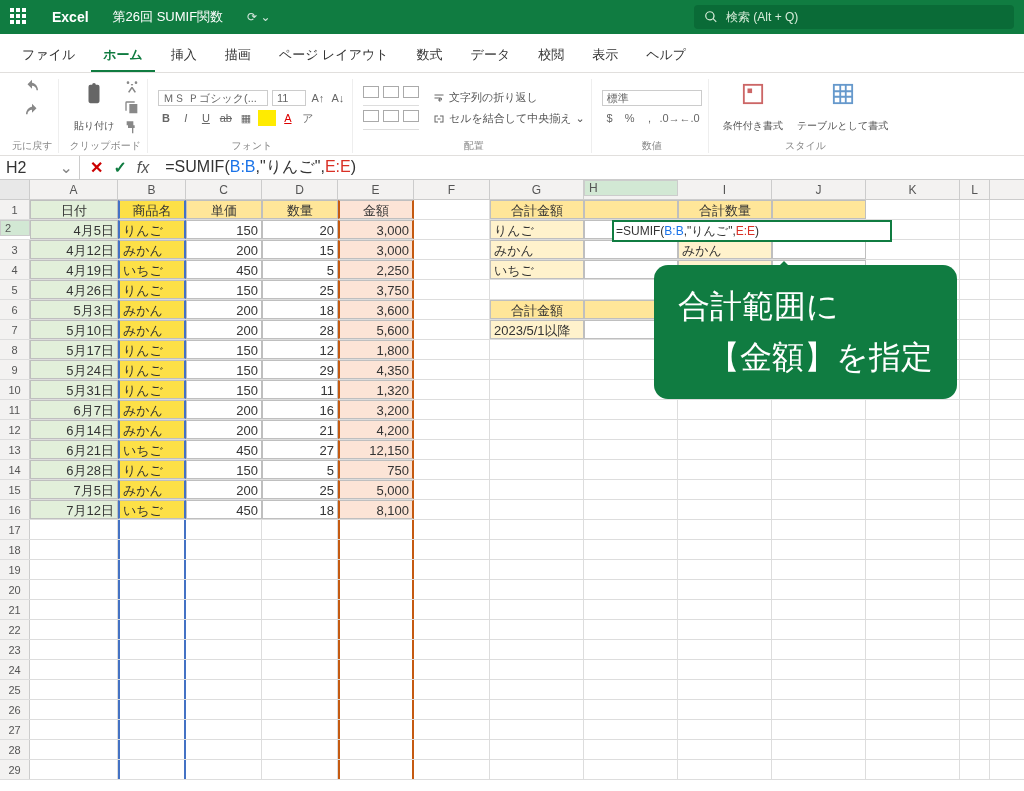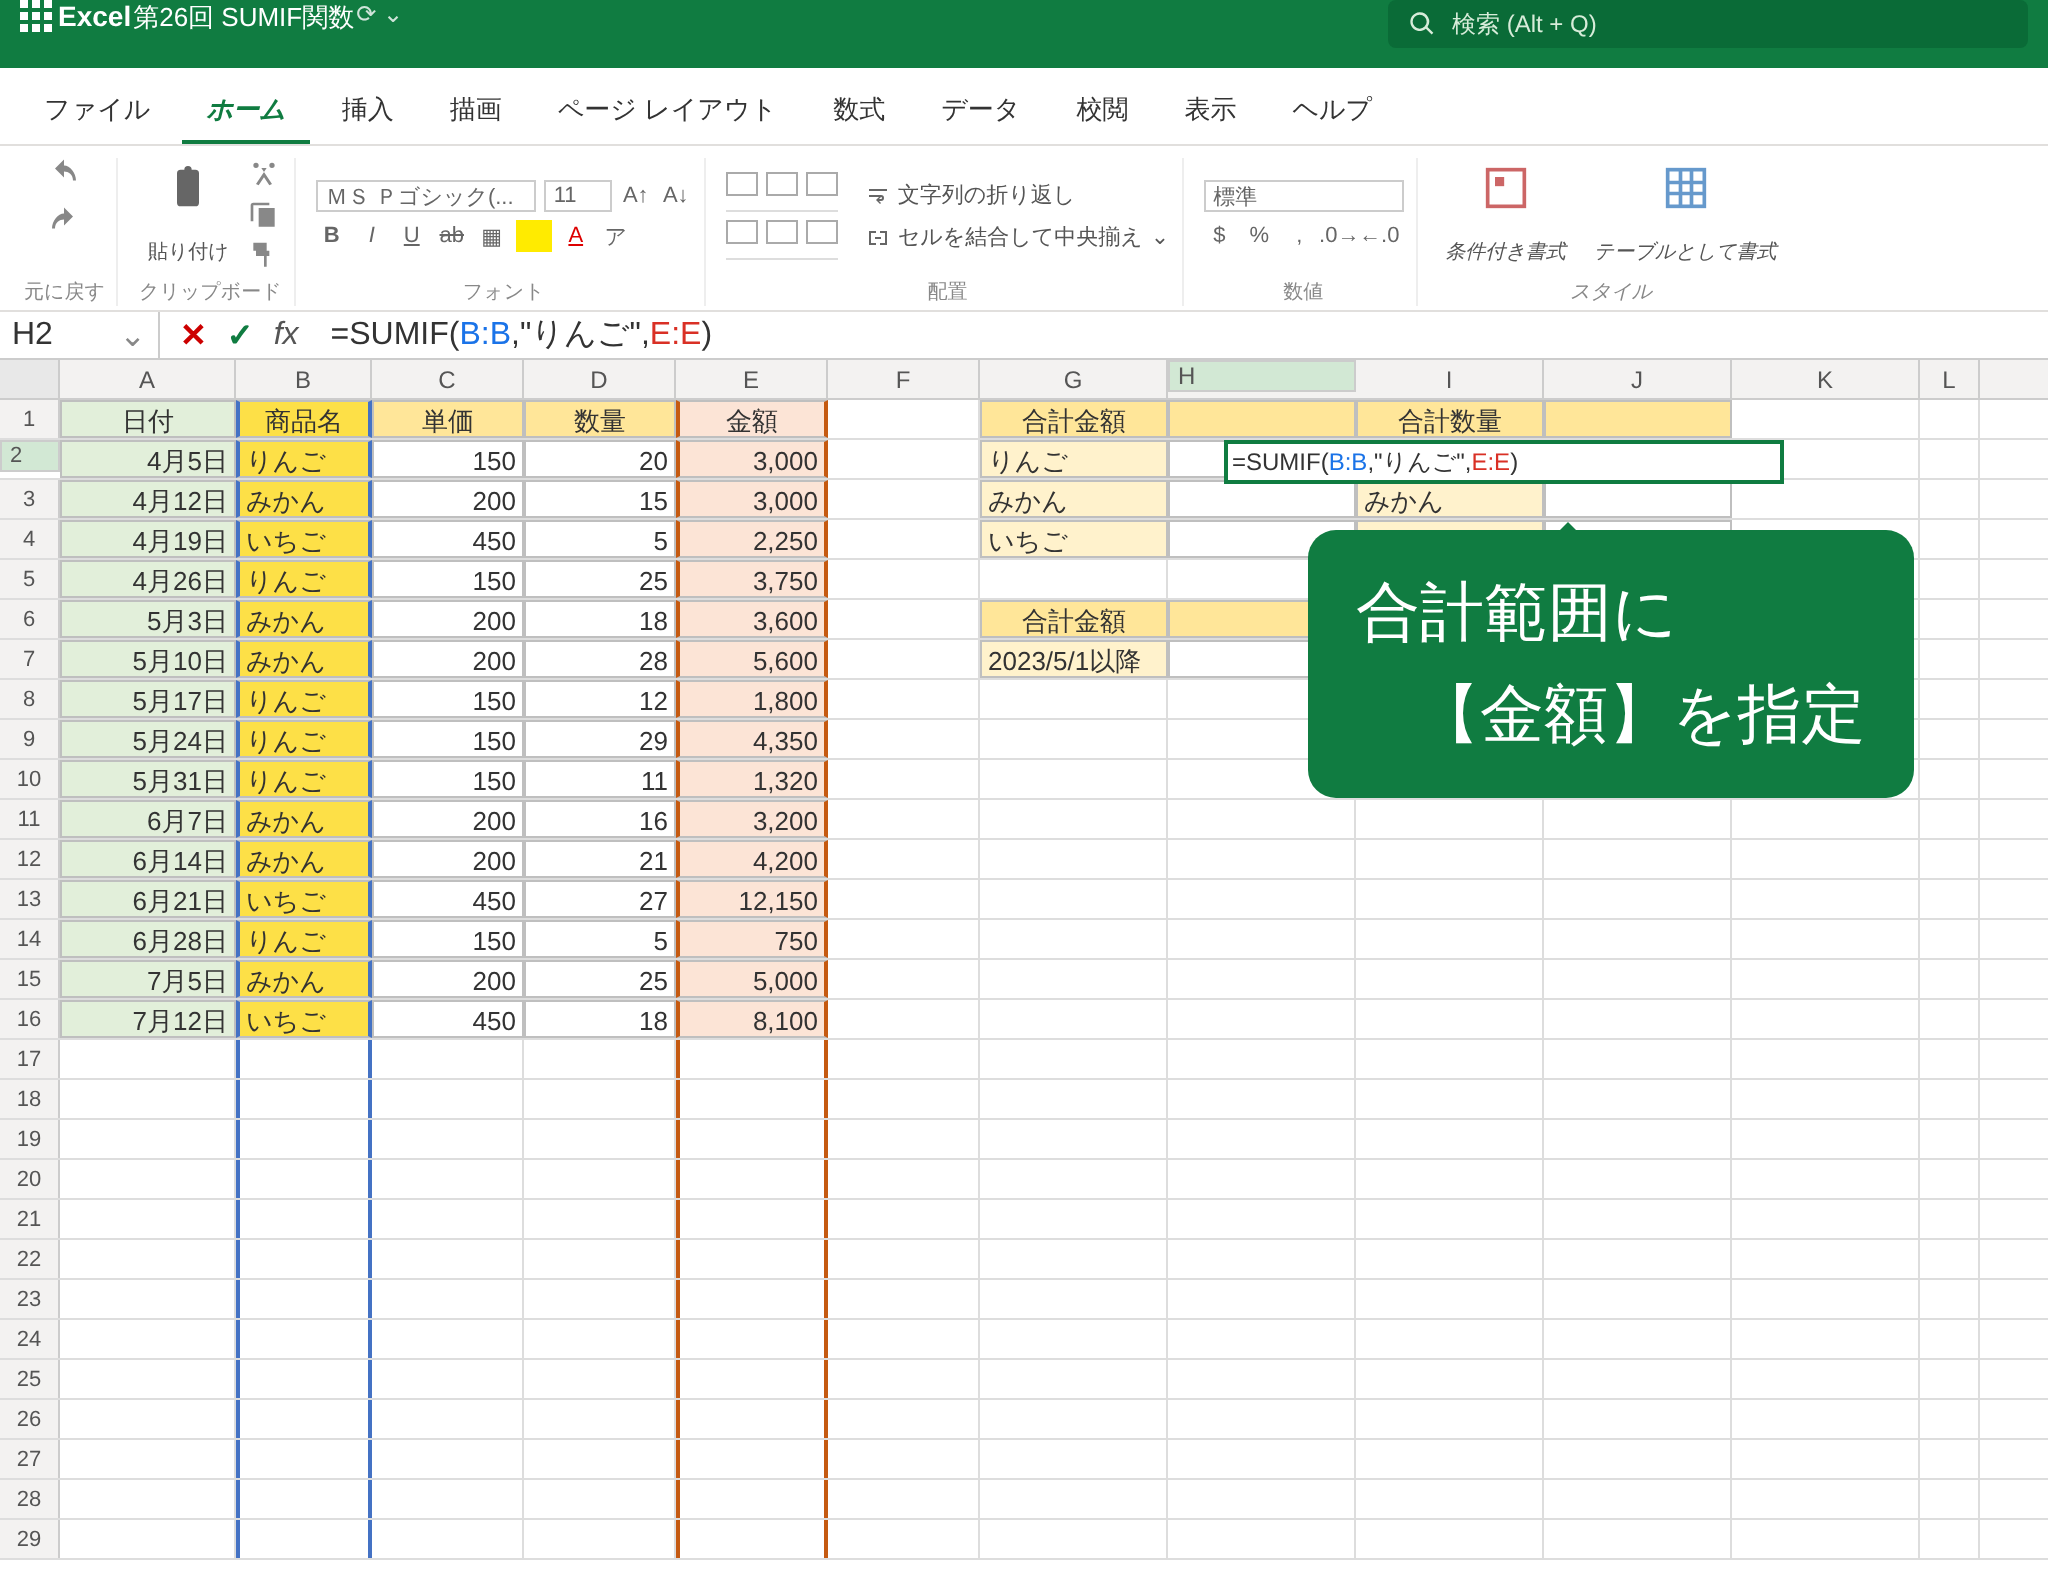--- a/index.html
+++ b/index.html
@@ -1,36 +1,36 @@
 <!DOCTYPE html>
 <html><head>
 <meta charset="utf-8">
 <style>
 * { margin: 0; padding: 0; box-sizing: border-box; font-family: "Segoe UI", Meiryo, sans-serif; }
 body { background: #fff; width: 1024px; height: 791px; overflow: hidden; font-size: 12px; color: #333; }
 
 
-.titlebar { background: #107c41; color: #fff; height: 34px; display: flex; align-items: flex-start; padding: 0 10px; gap: 1px; }
+.titlebar { background: #107c41; color: #fff; height: 34px; display: flex; align-items: center; padding: 0 10px; gap: 24px; }
 .titlebar .waffle { width: 18px; height: 18px; display: grid; grid-template-columns: repeat(3,4px); grid-template-rows: repeat(3,4px); gap: 2px; }
 .titlebar .waffle span { background: #fff; }
 .titlebar .appname { font-weight: 600; font-size: 14px; }
 .titlebar .docname { font-size: 13px; }
 .titlebar .cloud { opacity: .8; font-size: 12px; }
 .titlebar .search { margin-left: auto; background: #0a6b37; border-radius: 4px; height: 24px; display: flex; align-items: center; padding: 0 10px; gap: 8px; width: 320px; color: #d7ecd9; }
 .titlebar .search svg { width: 14px; height: 14px; fill: #d7ecd9; }
 
 
 .tabs { display: flex; gap: 4px; padding: 6px 10px 0; border-bottom: 1px solid #e1dfdd; font-size: 13px; }
 .tab { padding: 6px 12px; color: #333; cursor: pointer; border-bottom: 2px solid transparent; }
-.tab.active { border-bottom: 2px solid #107c41; color: #107c41; font-weight: 600; font-style: italic; }
+.tab.active { border-bottom: 2px solid #107c41; color: #107c41; font-weight: 600; }
 
 
 .ribbon { display: flex; padding: 6px 6px 2px; border-bottom: 1px solid #e1dfdd; gap: 4px; color: #666; }
 .rg { display: flex; flex-direction: column; align-items: center; padding: 0 6px; border-right: 1px solid #eee; }
-.rg:last-child { border-right: none; font-style: italic; }
+.rg:last-child { border-right: none; }
 .rg .body { display: flex; align-items: center; gap: 6px; min-height: 58px; }
 .rg .label { font-size: 10px; color: #888; margin-top: 2px; }
 .rbtn { display: flex; flex-direction: column; align-items: center; gap: 14px; font-size: 10px; color: #555; padding: 2px 4px; }
 .rbtn svg { width: 22px; height: 22px; fill: #666; }
 .fontbox { display: flex; flex-direction: column; gap: 4px; }
 .fontrow { display: flex; gap: 4px; align-items: center; }
 .sel { border: 1px solid #ccc; height: 16px; font-size: 11px; padding: 0 4px; display: flex; align-items: center; background: #fff; color: #666; }
 .sel.font { width: 110px; }
 .sel.size { width: 34px; }
 .mini { width: 16px; height: 16px; display: flex; align-items: center; justify-content: center; color: #666; font-size: 11px; }

